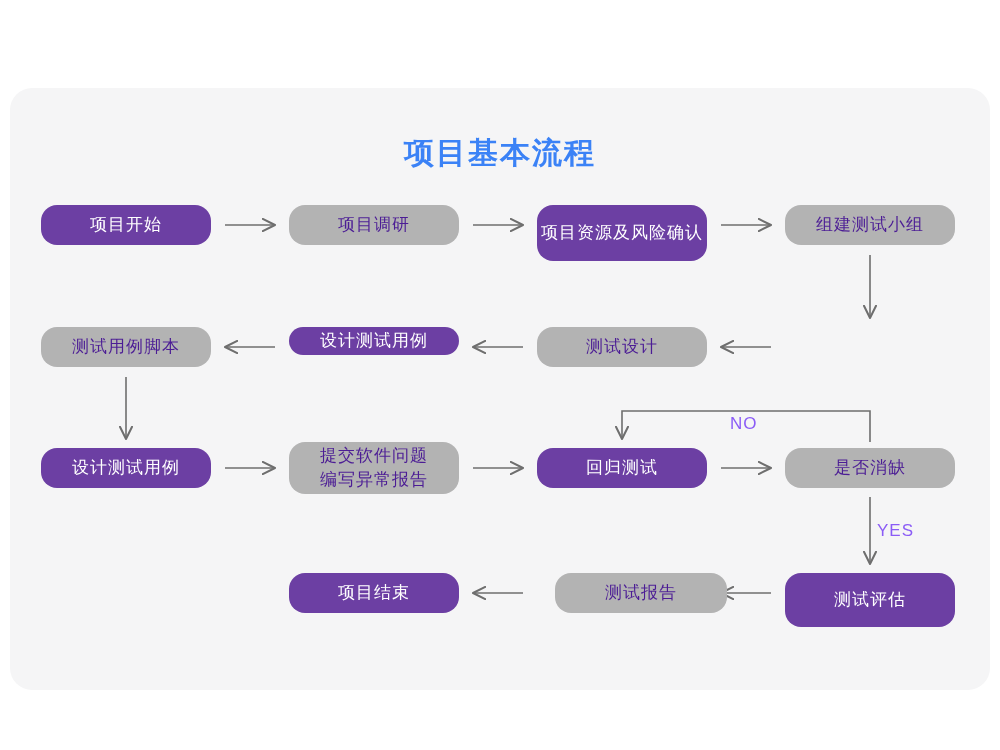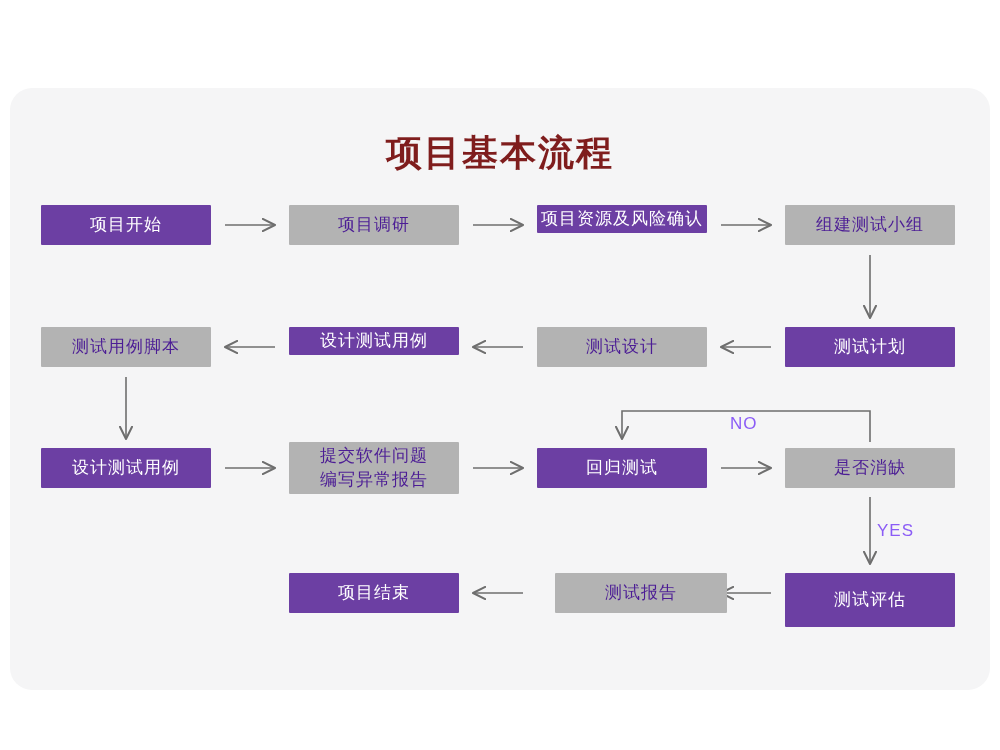--- a/index.html
+++ b/index.html
@@ -28,34 +28,34 @@
     background: #f5f5f6;
     border-radius: 22px;
   }
 
   #flow-title {
     position: absolute;
     left: 0;
     top: 131px;
     width: 1000px;
     text-align: center;
-    font-size: 36px;
+    font-size: 30px;
     font-weight: 700;
-    color: #7f1d1d;
+    color: #3b82f6;
     letter-spacing: 2px;
     line-height: 44px;
   }
 
   .node {
     position: absolute;
     box-sizing: border-box;
     display: flex;
     align-items: center;
     justify-content: center;
-    border-radius: 1px;
+    border-radius: 16px;
     font-size: 17px;
     line-height: 24px;
     text-align: center;
     letter-spacing: 1px;
     white-space: pre-line;
     user-select: none;
   }
 
   .node.purple {
     background: #6c3fa3;
@@ -122,27 +122,26 @@
 
       <line x1="870" y1="497" x2="870" y2="564"></line>
 
       <line x1="771" y1="593" x2="721" y2="593"></line>
       <line x1="523" y1="593" x2="473" y2="593"></line>
     </g>
   </svg>
 
   <div class="node purple" style="left:41px;  top:205px; width:170px; height:40px;">项目开始</div>
   <div class="node gray" style="left:289px; top:205px; width:170px; height:40px;">项目调研</div>
-  <div class="node purple" style="left:537px; top:205px; width:170px; height:28px;">项目资源及风险确认</div>
+  <div class="node purple" style="left:537px; top:205px; width:170px; height:56px;">项目资源及风险确认</div>
   <div class="node gray" style="left:785px; top:205px; width:170px; height:40px;">组建测试小组</div>
 
   <div class="node gray" style="left:41px;  top:327px; width:170px; height:40px;">测试用例脚本</div>
   <div class="node purple" style="left:289px; top:327px; width:170px; height:28px;">设计测试用例</div>
   <div class="node gray" style="left:537px; top:327px; width:170px; height:40px;">测试设计</div>
-  <div class="node purple" style="left:785px; top:327px; width:170px; height:40px;">测试计划</div>
 
   <div class="node purple" style="left:41px;  top:448px; width:170px; height:40px;">设计测试用例</div>
   <div class="node gray" style="left:289px; top:442px; width:170px; height:52px;">提交软件问题
 编写异常报告</div>
   <div class="node purple" style="left:537px; top:448px; width:170px; height:40px;">回归测试</div>
   <div class="node gray" style="left:785px; top:448px; width:170px; height:40px;">是否消缺</div>
 
   <div class="node purple" style="left:289px; top:573px; width:170px; height:40px;">项目结束</div>
   <div class="node gray" style="left:555px; top:573px; width:172px; height:40px;">测试报告</div>
   <div class="node purple" style="left:785px; top:573px; width:170px; height:54px;">测试评估</div>

